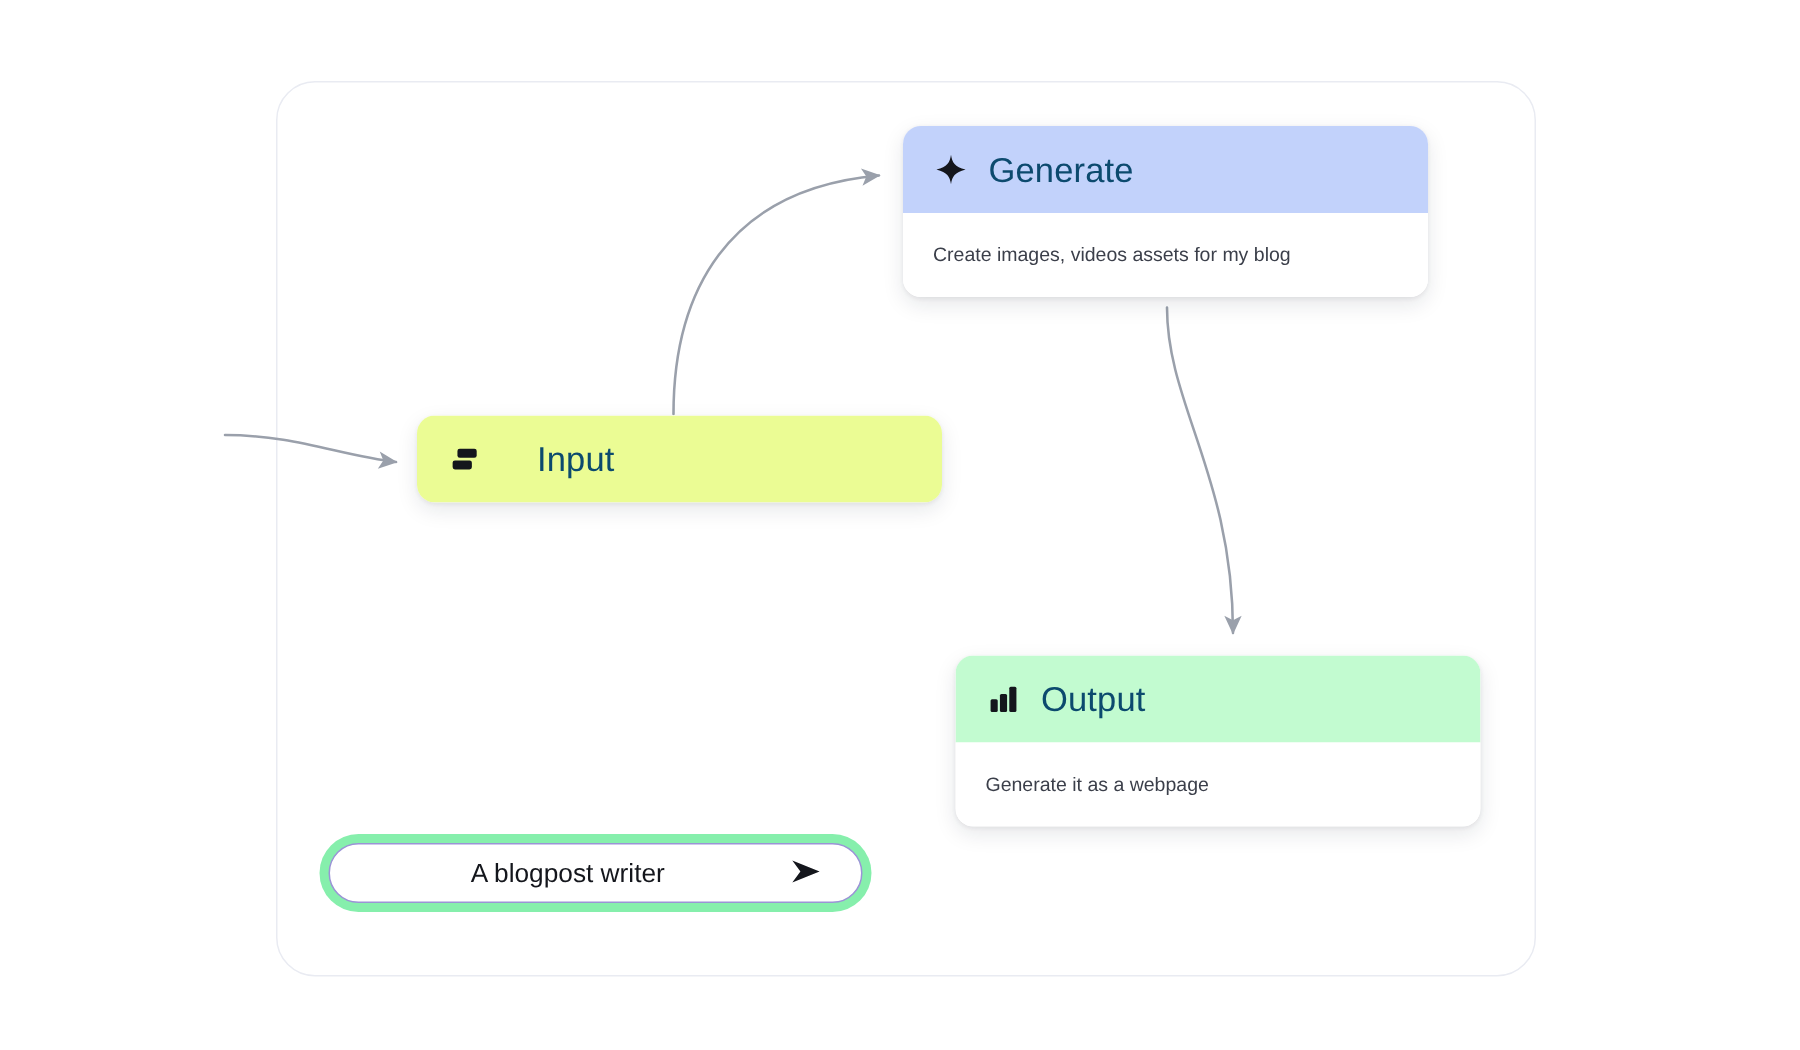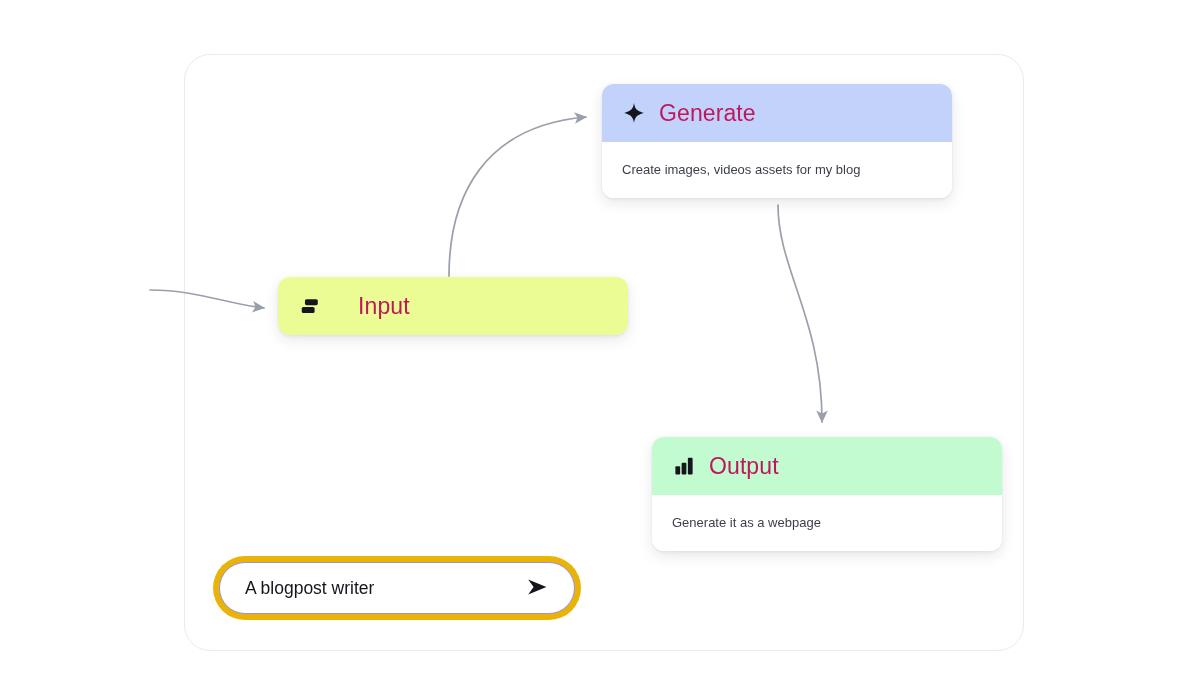--- a/index.html
+++ b/index.html
@@ -57,21 +57,21 @@
     display: flex;
     align-items: center;
     gap: 13px;
     height: 58px;
     padding: 0 20px;
   }
 
   .node-title {
     font-size: 23px;
     font-weight: 400;
-    color: #be185d;
+    color: #0c4a6e;
     letter-spacing: 0.1px;
     line-height: 1;
     white-space: nowrap;
   }
 
   .node-body {
     background: #ffffff;
     padding: 0 20px;
     height: 56px;
     display: flex;
@@ -94,33 +94,34 @@
     flex: 0 0 auto;
   }
 
   
   #node-generate { left: 602px; top: 84px;  width: 350px; }
   #node-generate .node-header { background: #c2d2fb; }
 
   #node-input    { left: 278px; top: 277px; width: 350px; }
   #node-input .node-header { background: #ebfc94; gap: 36px; }
 
-  #node-output   { left: 652px; top: 437px; width: 350px; }
+  #node-output   { left: 637px; top: 437px; width: 350px; }
   #node-output .node-header { background: #c2fbd0; }
 
   
   #prompt-wrap {
     position: absolute;
     left: 213px;
     top: 556px;
     width: 368px;
-    height: 64px;
+    height: 52px;
     border-radius: 32px;
-    background: #eab308;
+    background: #86efac;
     padding: 6px;
+    text-align: center;
   }
 
   #prompt-field {
     width: 100%;
     height: 100%;
     border-radius: 26px;
     background: #ffffff;
     border: 1.6px solid #9b93d6;
     display: flex;
     align-items: center;

